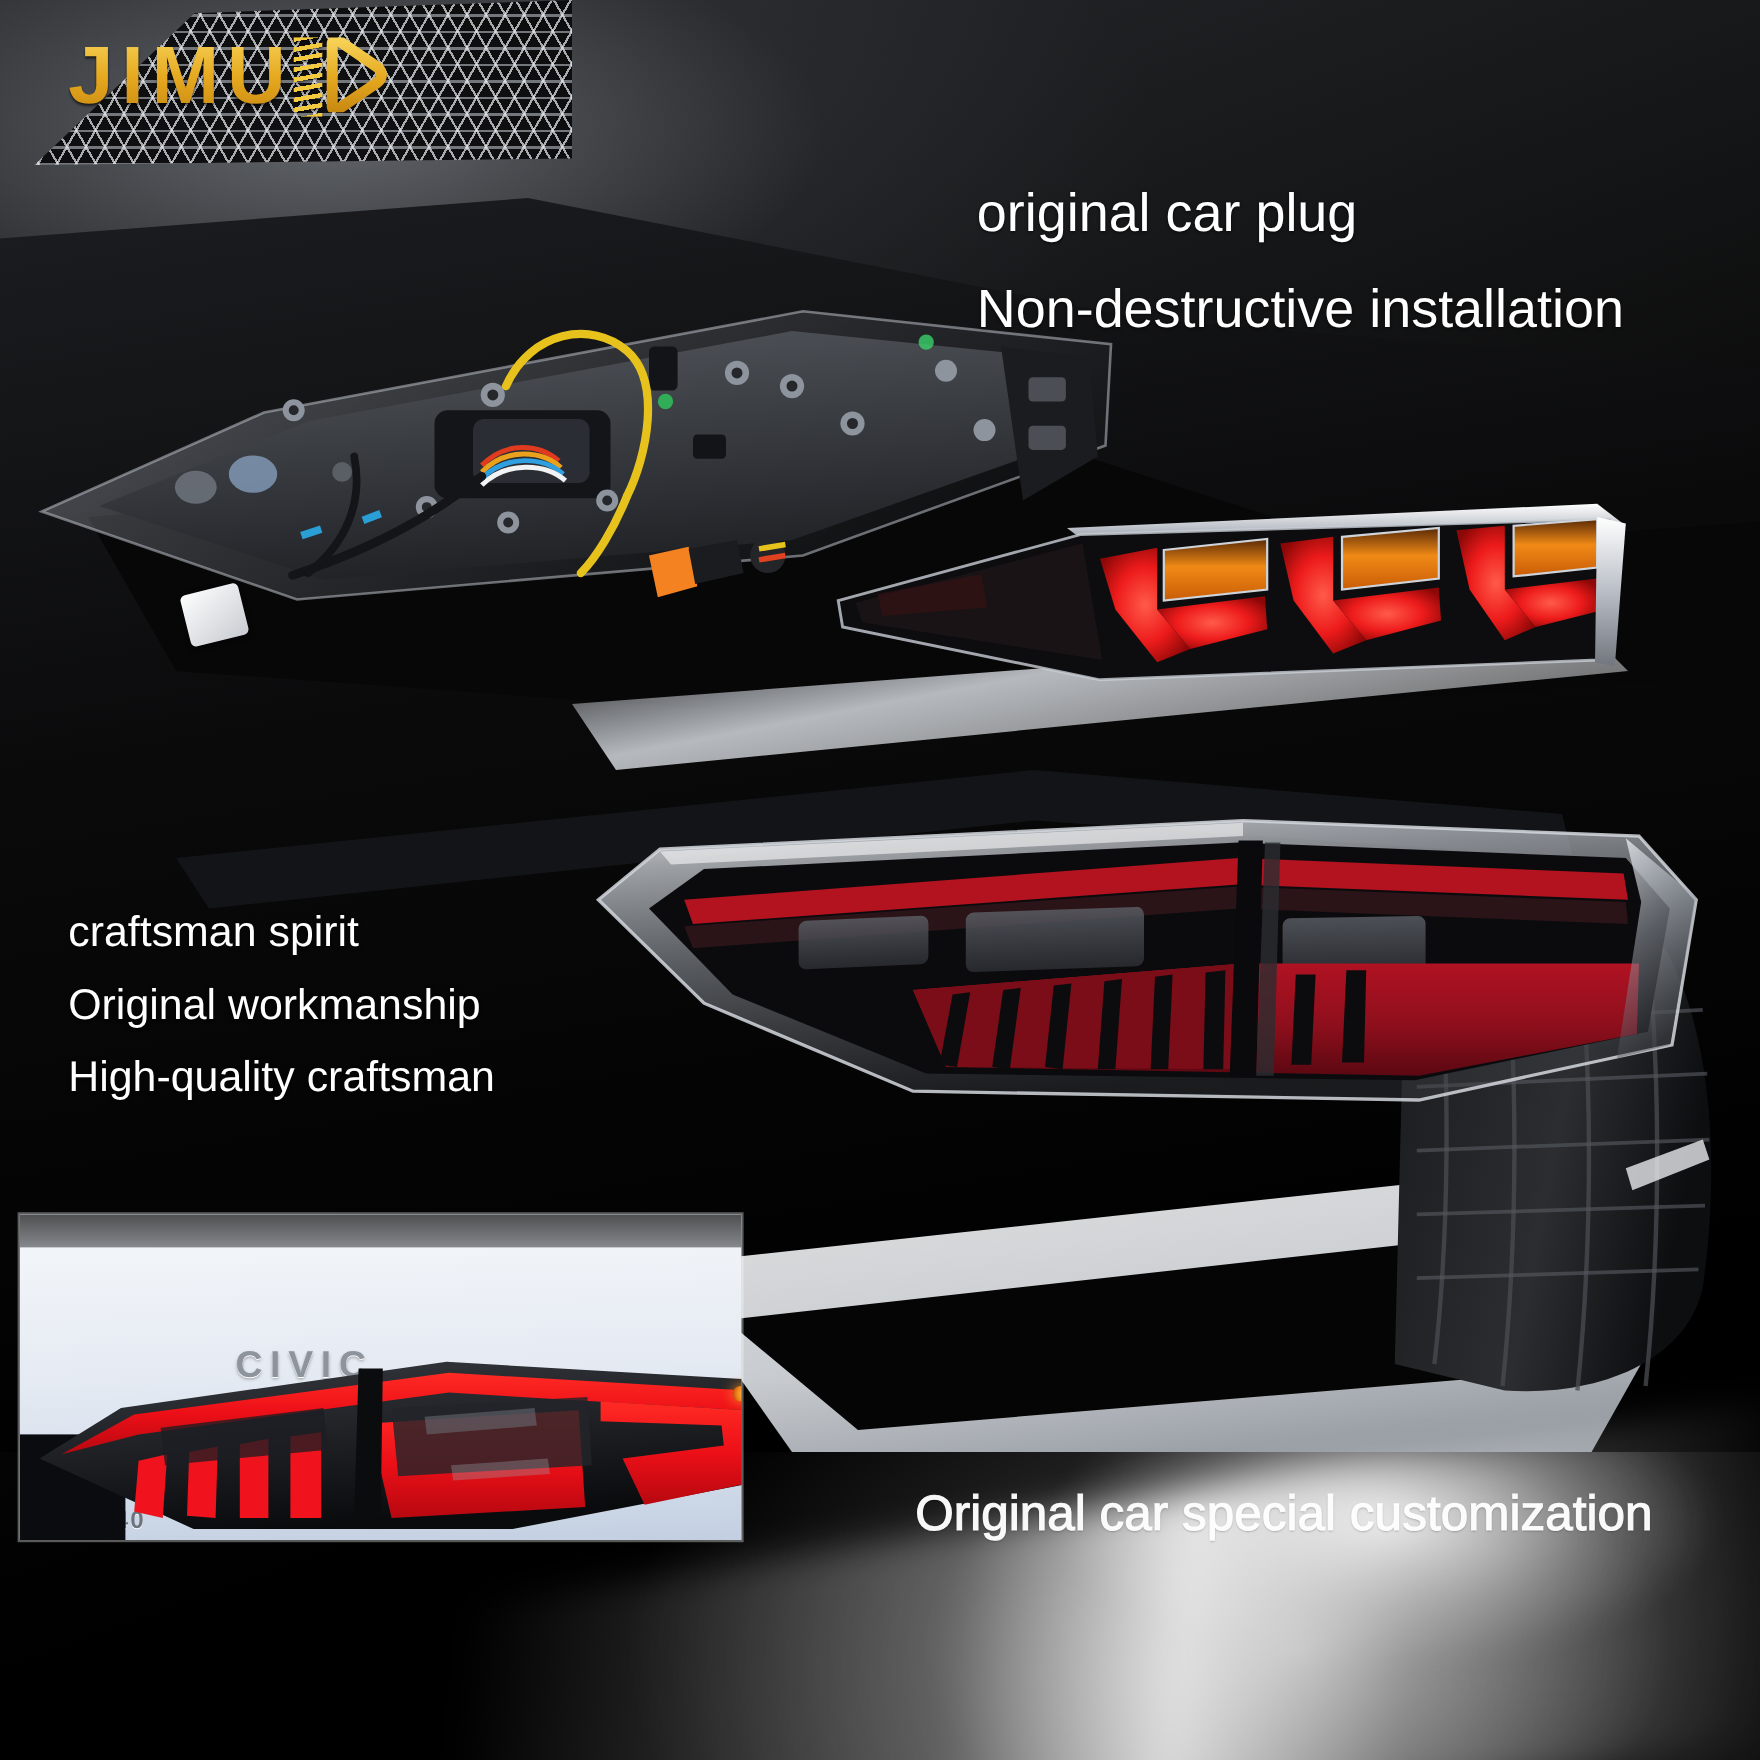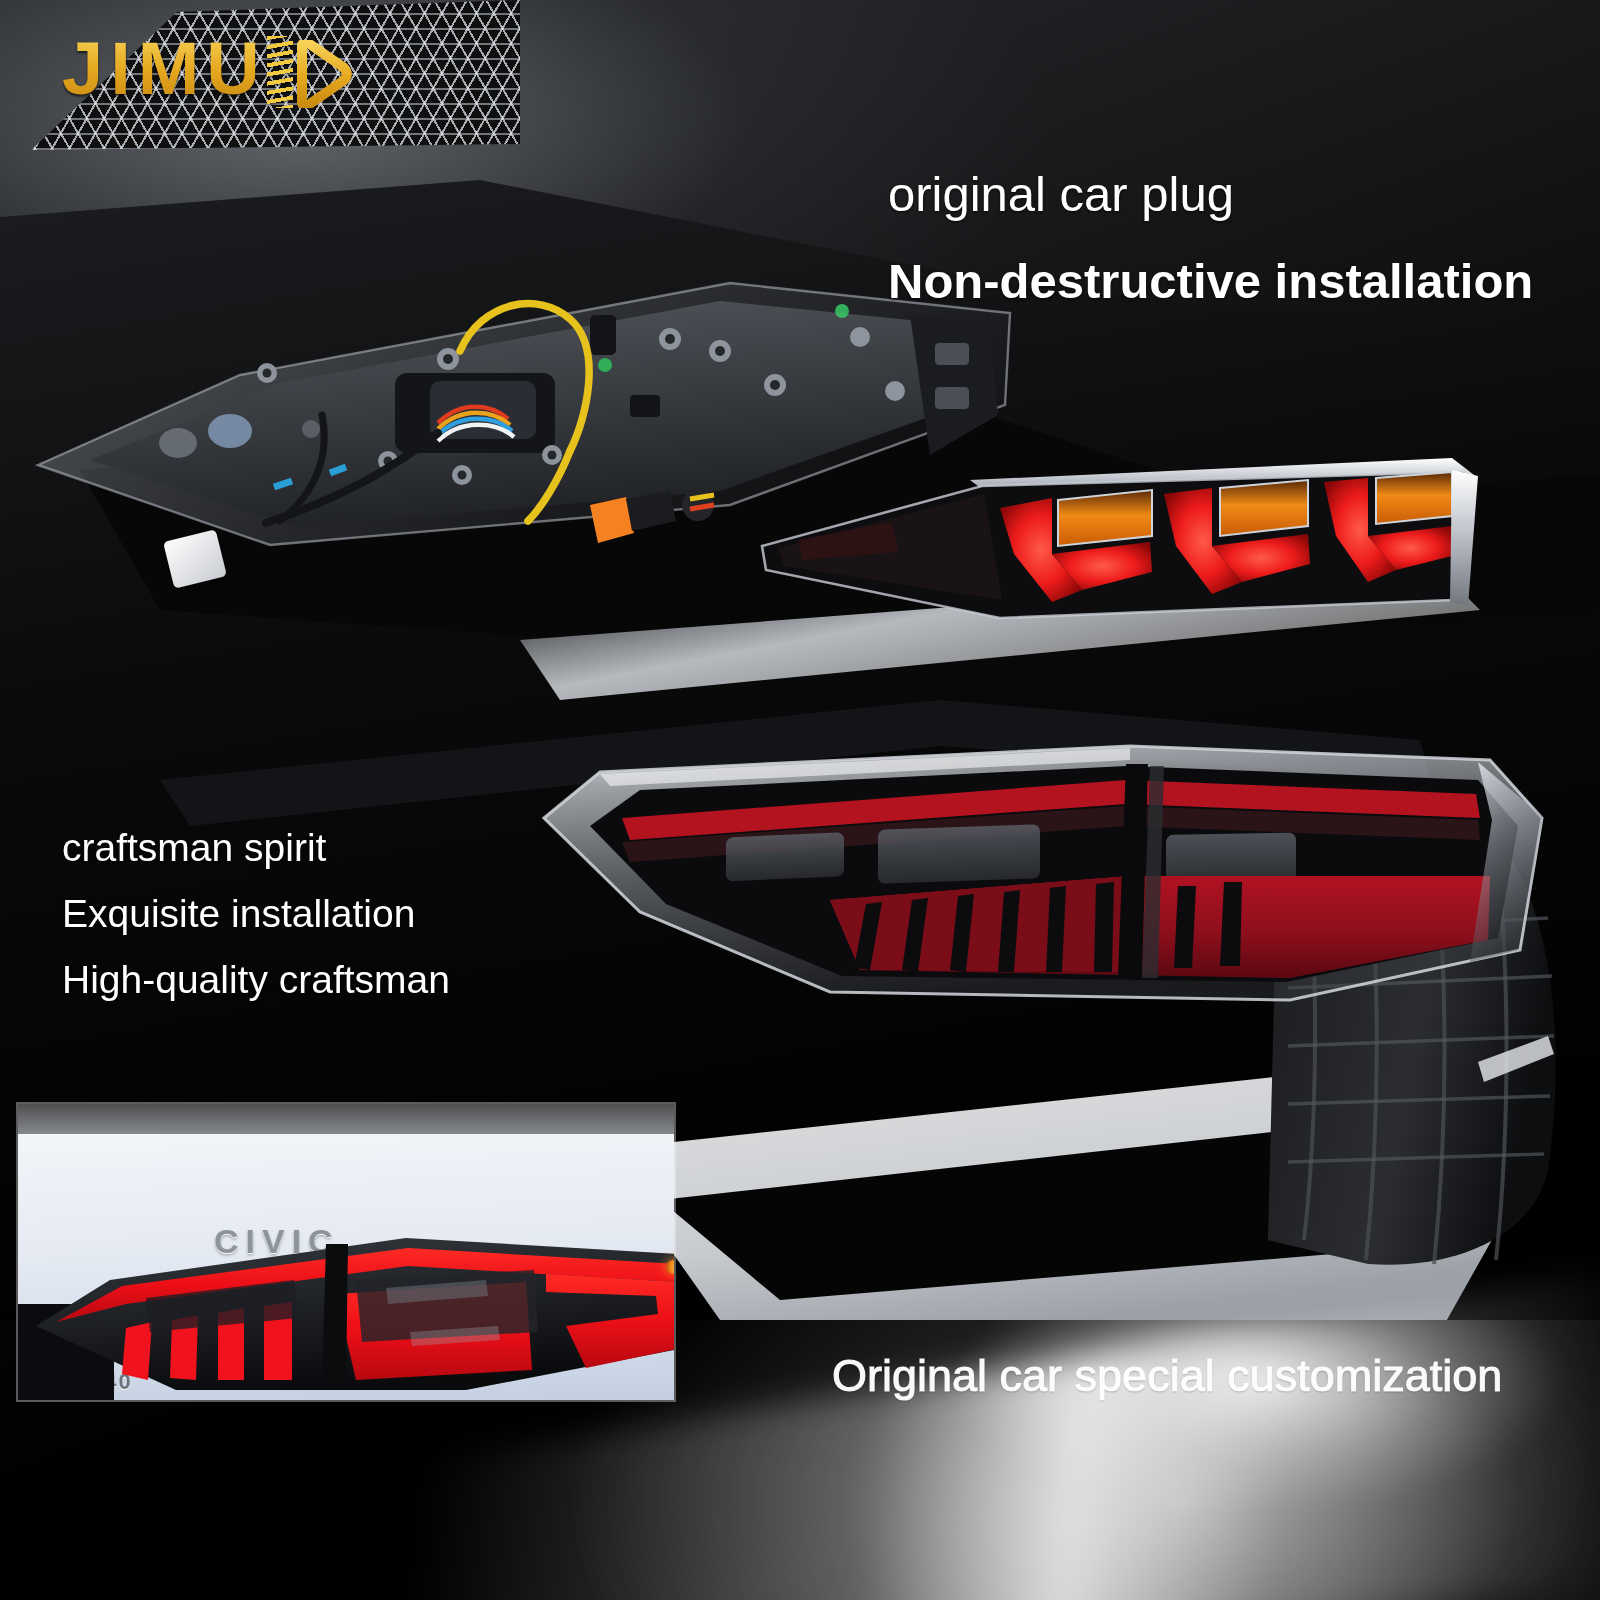--- a/index.html
+++ b/index.html
@@ -6,38 +6,38 @@
   body{width:1600px;height:1600px;overflow:hidden;font-family:"Liberation Sans",sans-serif;}
 
   #stage{position:relative;width:1600px;height:1600px;overflow:hidden;
     background:
       radial-gradient(ellipse 900px 520px at 1180px 1500px, rgba(255,255,255,.55) 0%, rgba(255,255,255,.12) 38%, rgba(255,255,255,0) 68%),
       radial-gradient(ellipse 1000px 420px at 300px 120px, rgba(150,155,162,.55) 0%, rgba(60,62,66,.25) 45%, rgba(0,0,0,0) 75%),
       linear-gradient(160deg,#2c2e31 0%,#1b1c1e 22%,#090909 48%,#000 70%,#000 100%);
   }
 
   
-  .logo{position:absolute;left:62px;top:32px;display:flex;align-items:flex-end;z-index:40;}
+  .logo{position:absolute;left:62px;top:32px;display:flex;align-items:flex-start;z-index:40;}
   .logo .word{font-size:74px;font-weight:bold;letter-spacing:7px;line-height:1;
     color:#efb52b;
     background:linear-gradient(180deg,#f7d257 0%,#e5a81f 52%,#c98a11 100%);
     -webkit-background-clip:text;background-clip:text;-webkit-text-fill-color:transparent;
     filter:drop-shadow(0 2px 1px rgba(0,0,0,.65));}
   .logo .ladder{width:26px;height:72px;position:relative;top:2px;
     background:repeating-linear-gradient(170deg,#f3c93f 0px,#f3c93f 4px,rgba(0,0,0,0) 4px,rgba(0,0,0,0) 9px);
     filter:drop-shadow(0 1px 1px rgba(0,0,0,.6));}
   .logo .dmark{width:60px;height:68px;position:relative;top:2px;}
 
   
   .txtblk{position:absolute;z-index:35;color:#fff;line-height:1.28;
     font-family:"Liberation Sans",sans-serif;font-weight:400;
     text-shadow:0 1px 3px rgba(0,0,0,.75);margin-top:45px;}
   .txtblk div{white-space:nowrap;}
   #txt-topright{left:888px;top:118px;font-size:49px;}
-  #txt-topright .l2{font-size:49px;margin-top:24px;font-weight:bold;}
+  #txt-topright .l2{font-size:49px;margin-top:24px;}
   #txt-left{left:62px;top:778px;font-size:39px;}
   #txt-left div{margin-bottom:16px;}
   #txt-bottomright{left:832px;top:1302px;font-size:45px;}
   #txt-bottomright div{margin-bottom:16px;
     color:rgba(255,255,255,.97);
     -webkit-text-stroke:1.1px rgba(255,255,255,.9);
     text-shadow:0 1px 2px rgba(0,0,0,.35);}
 
   
   .shape{position:absolute;}
@@ -340,21 +340,21 @@
     </svg>
   </div>
 
   <div class="txtblk" id="txt-topright">
     <div>original car plug</div>
     <div class="l2">Non-destructive installation</div>
   </div>
 
   <div class="txtblk" id="txt-left">
     <div>craftsman spirit</div>
-    <div>Exquisite installation</div>
+    <div>Original workmanship</div>
     <div>High-quality craftsman</div>
   </div>
 
   <div class="txtblk" id="txt-bottomright">
     <div>Original car special customization</div>
   </div>
 
   <div id="inset">
     <div class="sky"></div>
     <div class="carwhite"></div>

